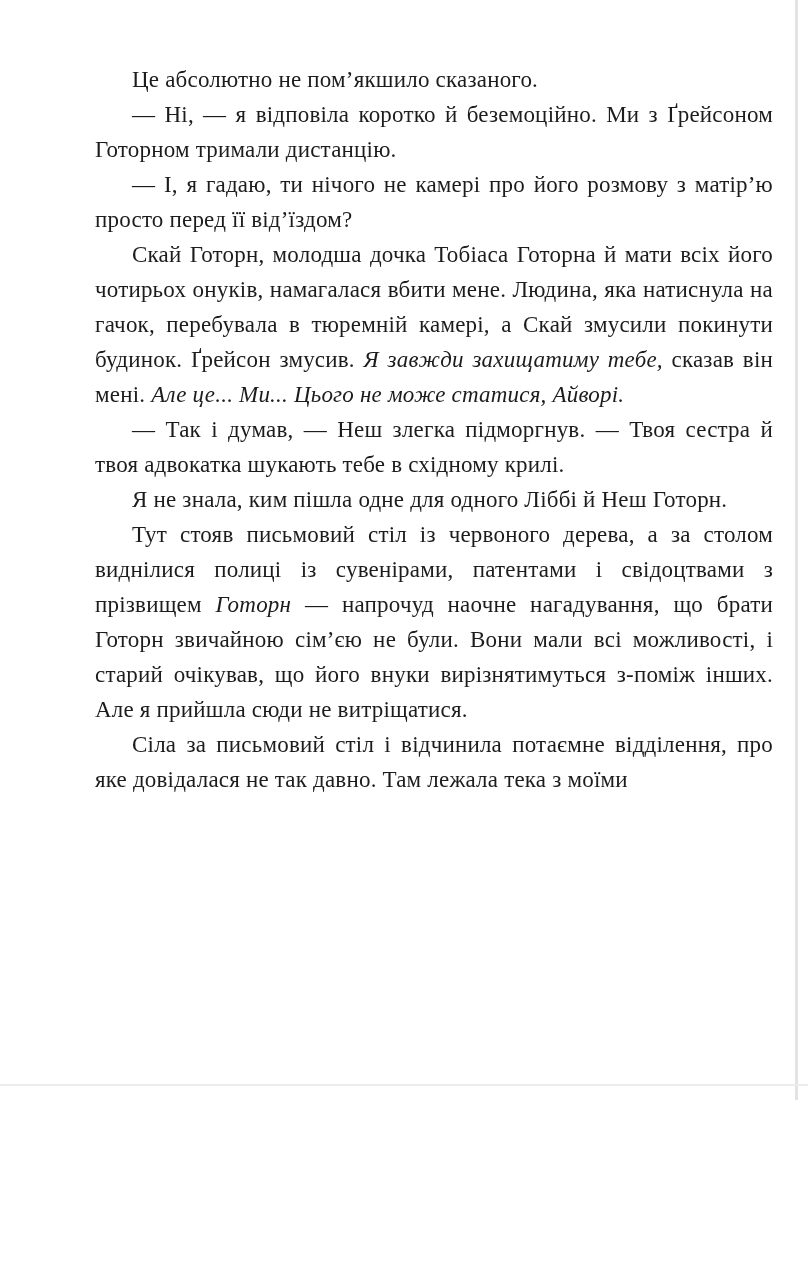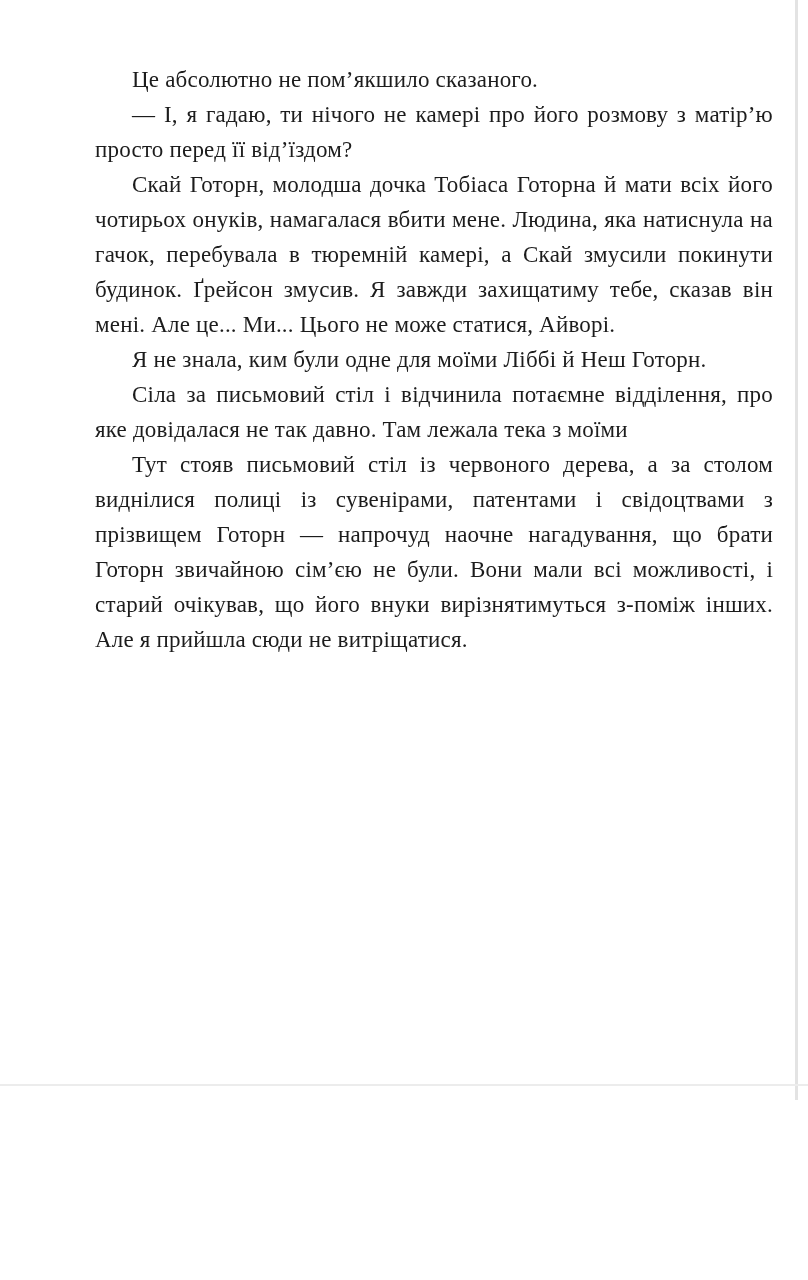--- a/index.html
+++ b/index.html
@@ -41,37 +41,40 @@
     font-size: 23px;
     line-height: 35px;
     text-align: justify;
     letter-spacing: 0.2px;
   }
   .text-block p {
     margin: 0;
     text-indent: 37px;
   }
   .italic {
+    font-style: italic;
   }
   .page-number {
     position: absolute;
     left: 95px;
     top: 1206px;
     font-size: 23px;
     color: #0f172a;
   }
 </style>
 </head>
 <body>
 
 <div class="book-page">
   <div class="text-block">
       <p><span>Це абсолютно не пом’якшило сказаного.</span></p>
+      <p><span>— Ні, — я відповіла коротко й беземоційно. Ми з Ґрейсоном Готорном тримали дистанцію.</span></p>
       <p><span>— І, я гадаю, ти нічого не камері про його розмову з матір’ю просто перед її від’їздом?</span></p>
       <p><span>Скай Готорн, молодша дочка Тобіаса Готорна й мати всіх його чотирьох онуків, намагалася вбити мене. Людина, яка натиснула на гачок, перебувала в тюремній камері, а Скай змусили покинути будинок. Ґрейсон змусив. </span><span class="italic">Я завжди захищатиму тебе,</span><span> сказав він мені. </span><span class="italic">Але це... Ми... Цього не може статися, Айворі.</span></p>
-      <p><span>Я не знала, ким були одне для моїми Ліббі й Неш Готорн.</span></p>
+      <p><span>— Так і думав, — Неш злегка підморгнув. — Твоя сестра й твоя адвокатка шукають тебе в східному крилі.</span></p>
+      <p><span>Я не знала, ким пішла одне для одного Ліббі й Неш Готорн.</span></p>
+      <p><span>Тут стояв письмовий стіл із червоного дерева, а за столом виднілися полиці із сувенірами, патентами і свідоцтвами з прізвищем </span><span class="italic">Готорн</span><span> — напрочуд наочне нагадування, що брати Готорн звичайною сім’єю не були. Вони мали всі можливості, і старий очікував, що його внуки вирізнятимуться з-поміж інших. Але я прийшла сюди не витріщатися.</span></p>
       <p><span>Сіла за письмовий стіл і відчинила потаємне відділення, про яке довідалася не так давно. Там лежала тека з моїми</span></p>
-      <p><span>Тут стояв письмовий стіл із червоного дерева, а за столом виднілися полиці із сувенірами, патентами і свідоцтвами з прізвищем </span><span class="italic">Готорн</span><span> — напрочуд наочне нагадування, що брати Готорн звичайною сім’єю не були. Вони мали всі можливості, і старий очікував, що його внуки вирізнятимуться з-поміж інших. Але я прийшла сюди не витріщатися.</span></p>
     </div>
   <div class="page-number">12</div>
   <div class="scan-edge-right"></div>
   <div class="scan-edge-bottom"></div>
 </div>
 
 </body></html>

